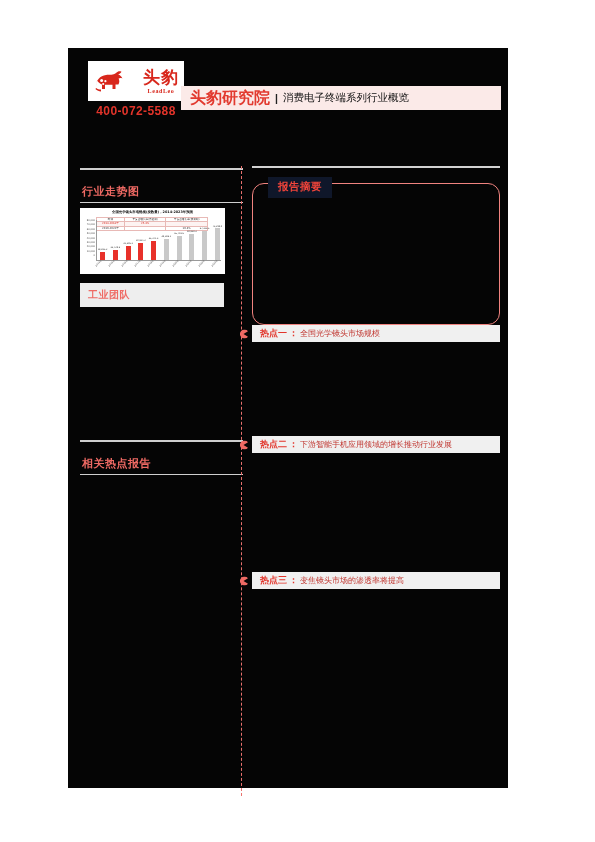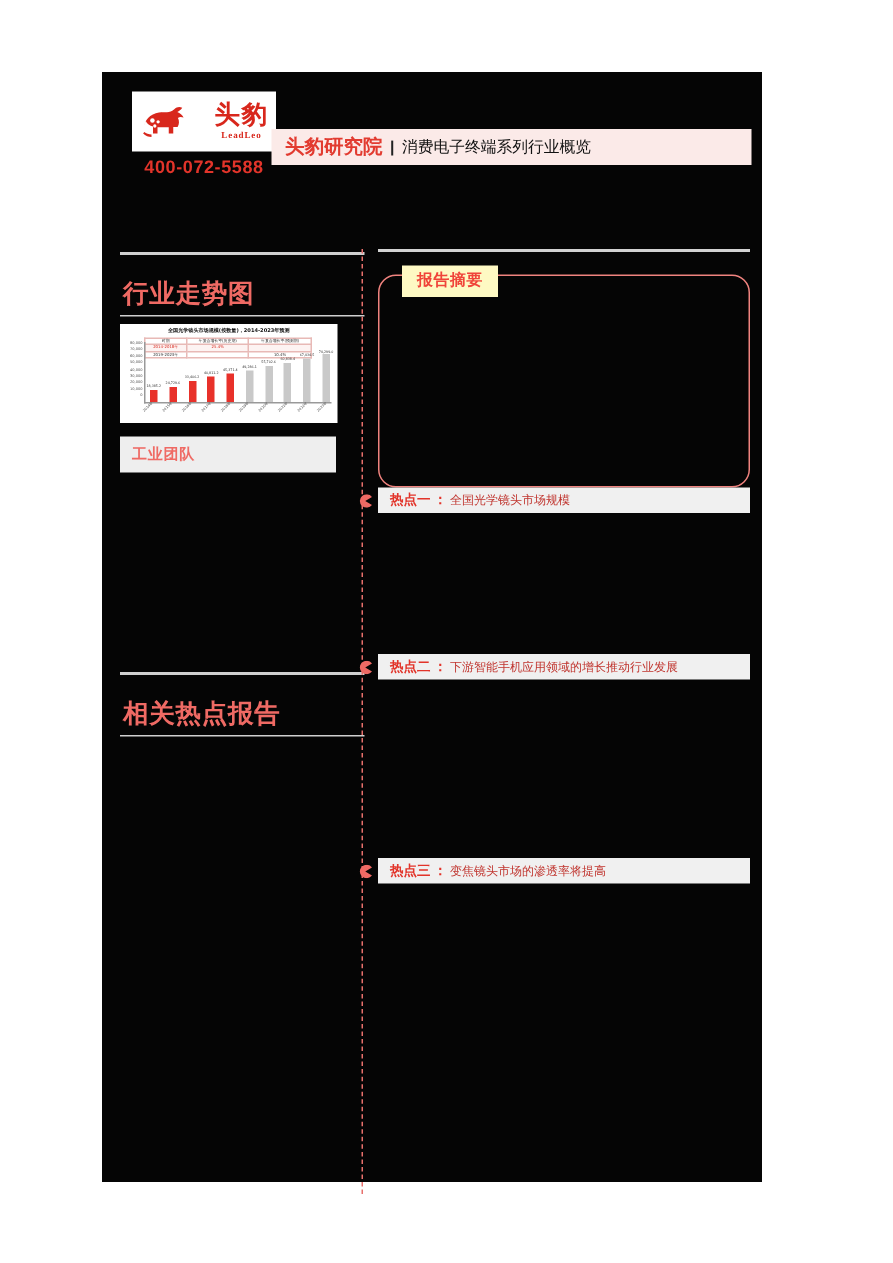--- a/index.html
+++ b/index.html
@@ -86,21 +86,21 @@
     width: 320px;
     height: 24px;
     background: #fbeae8;
     display: flex;
     align-items: center;
     padding-left: 9px;
     box-sizing: border-box;
   }
   .header-title-bar .brand {
     color: #e23b30;
-    font-size: 13px;
+    font-size: 16px;
     font-weight: bold;
     font-family: "DejaVu Sans", sans-serif;
   }
   .header-title-bar .sep {
     color: #222;
     font-size: 10.5px;
     margin: 0 5px;
     font-weight: bold;
   }
   .header-title-bar .subject {
@@ -122,21 +122,21 @@
     position: relative;
     margin-bottom: 0;
   }
   .sec-rule {
     height: 1.5px;
     background: #cfcfcf;
     width: 100%;
   }
   .sec-title {
     color: #ef6a64;
-    font-size: 17px;
+    font-size: 11px;
     font-weight: bold;
     padding: 14px 2px 3px 2px;
     font-family: "DejaVu Sans", sans-serif;
     letter-spacing: 0.5px;
   }
 
   .chart-card {
     margin-top: 5px;
     background: #ffffff;
     width: 145px;
@@ -299,21 +299,21 @@
     right: 0;
     bottom: 0;
     border: 1px solid #f0837f;
     border-radius: 12px;
     background: transparent;
   }
   .summary-tag {
     position: absolute;
     left: 16px;
     top: 0;
-    background: #fef9c3;
+    background: #0f172a;
     padding: 3px 10px 4px 10px;
     color: #f0443a;
     font-size: 10.5px;
     font-weight: bold;
     font-family: "DejaVu Sans", sans-serif;
     letter-spacing: 0.5px;
     z-index: 2;
   }
 
   .hot-row {

